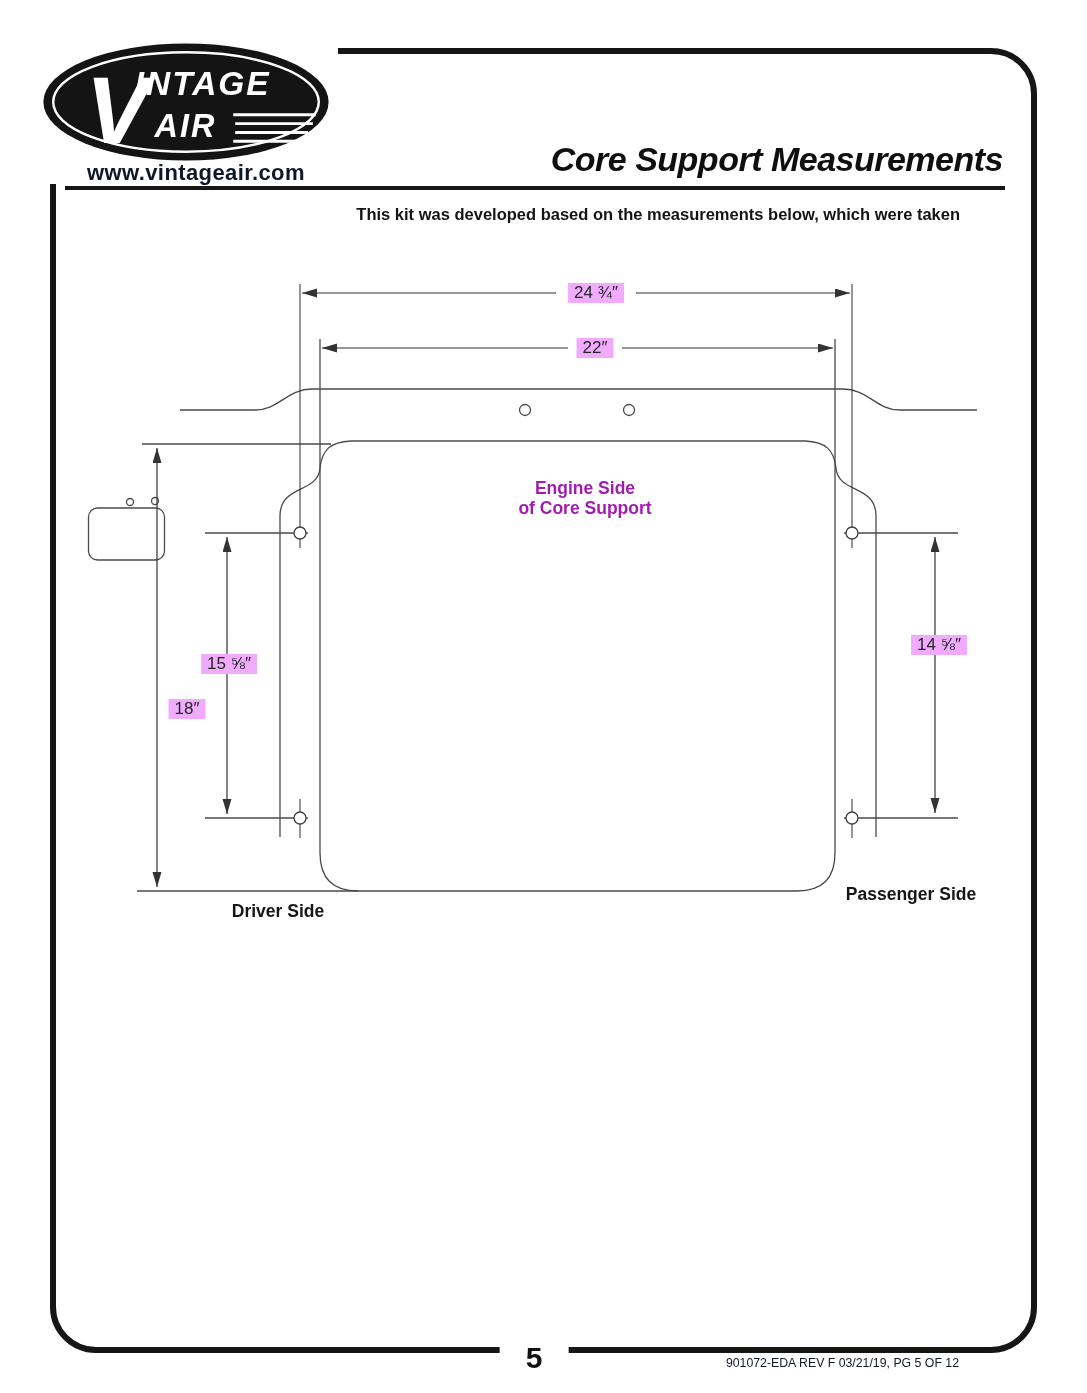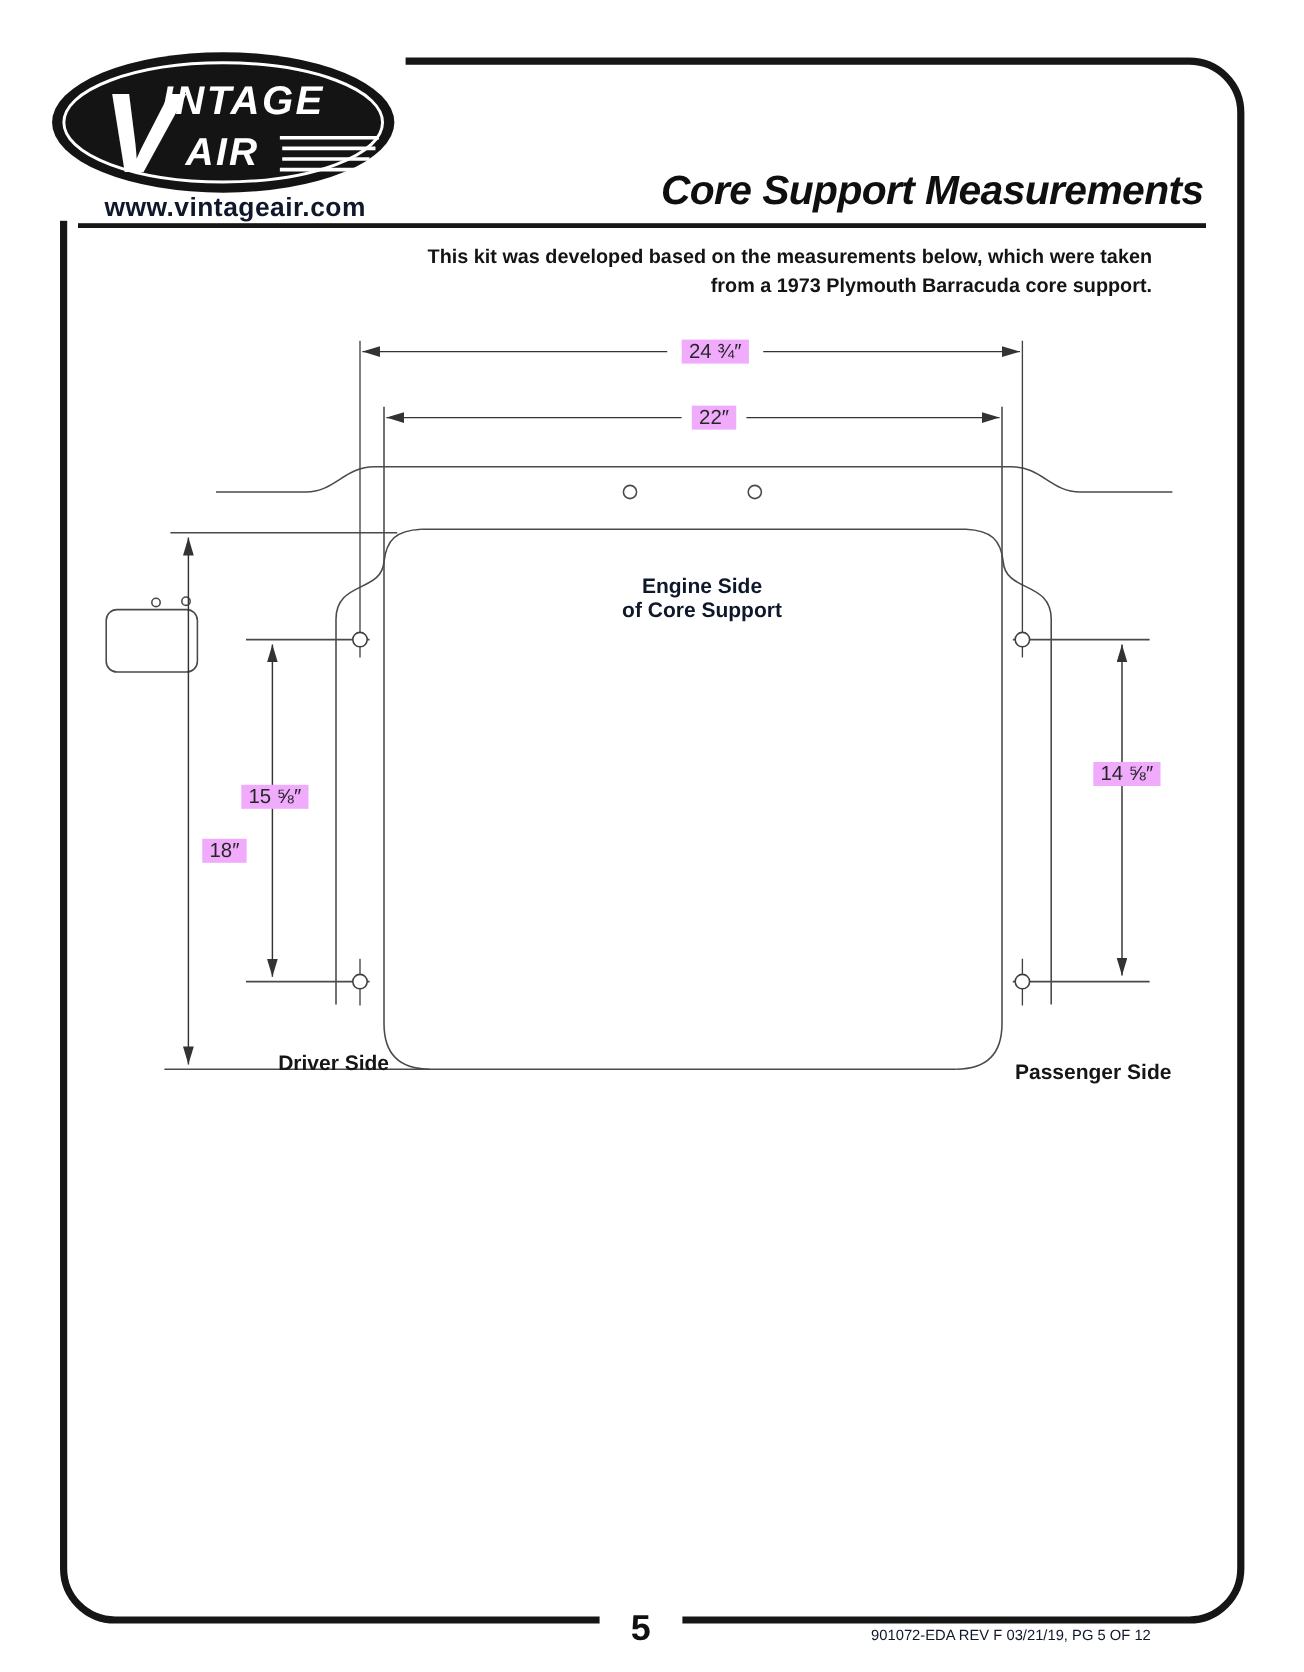--- a/index.html
+++ b/index.html
@@ -16,21 +16,21 @@
         font-style:italic;font-weight:bold;letter-spacing:-.5px;color:#0f0f0f;z-index:4;white-space:nowrap;}
   .title-rule{position:absolute;left:65px;top:186px;width:940px;height:4px;background:#161616;z-index:3;}
   .intro{position:absolute;left:140px;top:203px;width:820px;text-align:right;font-size:16.5px;
         font-weight:bold;line-height:23.5px;color:#141414;z-index:4;}
   .diagram-svg{position:absolute;left:0;top:0;width:1087px;height:1393px;z-index:3;}
   .lbl{position:absolute;transform:translate(-50%,-50%);background:#f0abfc;padding:0 6px;font-size:17px;
         color:#262626;white-space:nowrap;z-index:4;}
   .side-lbl{position:absolute;transform:translate(-50%,-50%);font-size:17.5px;font-weight:bold;
         color:#161616;white-space:nowrap;z-index:4;}
   .engine-lbl{position:absolute;left:585px;top:478px;transform:translateX(-50%);text-align:center;
-        font-size:17.5px;font-weight:bold;line-height:20px;color:#0f172a;z-index:4;white-space:nowrap;}
+        font-size:17.5px;font-weight:bold;line-height:20px;color:#a21caf;z-index:4;white-space:nowrap;}
   .page-num{position:absolute;left:534px;top:1358px;transform:translate(-50%,-50%);background:#fff;
         padding:0 26px;font-size:30px;font-weight:bold;color:#101010;z-index:4;}
   .doc-ref{position:absolute;right:80px;top:1356px;font-size:12.3px;color:#0f172a;z-index:4;}
 </style>
 </head>
 <body>
 
 <div class="page">
 
   <div class="scan-edge"></div>
@@ -50,21 +50,20 @@
       <line x1="196" y1="101" x2="264" y2="101"></line>
     </g>
   </svg>
 
   <div class="website">www.vintageair.com</div>
   <div class="doc-title">Core Support Measurements</div>
   <div class="title-rule"></div>
 
   <div class="intro">
     <span style="display:block">This kit was developed based on the measurements below, which were taken</span>
-    <span style="display:block">from a 1973 Plymouth Barracuda core support.</span>
   </div>
 
   <svg class="diagram-svg" viewBox="0 0 1087 1393">
     <defs>
       <marker id="arw" markerUnits="userSpaceOnUse" markerWidth="16" markerHeight="10" refX="15" refY="4.5" orient="auto-start-reverse">
         <path d="M0,0 L15,4.5 L0,9 Z" fill="#333333"></path>
       </marker>
     </defs>
 
     <g stroke="#4a4a4a" stroke-width="1.3" fill="none">
@@ -125,19 +124,19 @@
   <div class="lbl" style="left:596px;top:293px;">24 ¾″</div>
   <div class="lbl" style="left:595px;top:348px;">22″</div>
   <div class="lbl" style="left:160px;top:709px;margin-left:27px;">18″</div>
   <div class="lbl" style="left:229px;top:664px;">15 ⅝″</div>
   <div class="lbl" style="left:939px;top:645px;">14 ⅝″</div>
 
   <div class="engine-lbl">
     <span style="display:block">Engine Side</span>
     <span style="display:block">of Core Support</span>
   </div>
-  <div class="side-lbl" style="left:272px;top:886px;padding-left:12px;">Driver Side</div>
+  <div class="side-lbl" style="left:272px;top:911px;padding-left:12px;">Driver Side</div>
   <div class="side-lbl" style="left:911px;top:894px;">Passenger Side</div>
 
   <div class="page-num">5</div>
   <div class="doc-ref">901072-EDA REV F 03/21/19, PG 5 OF 12</div>
 
 </div>
 
 </body></html>

